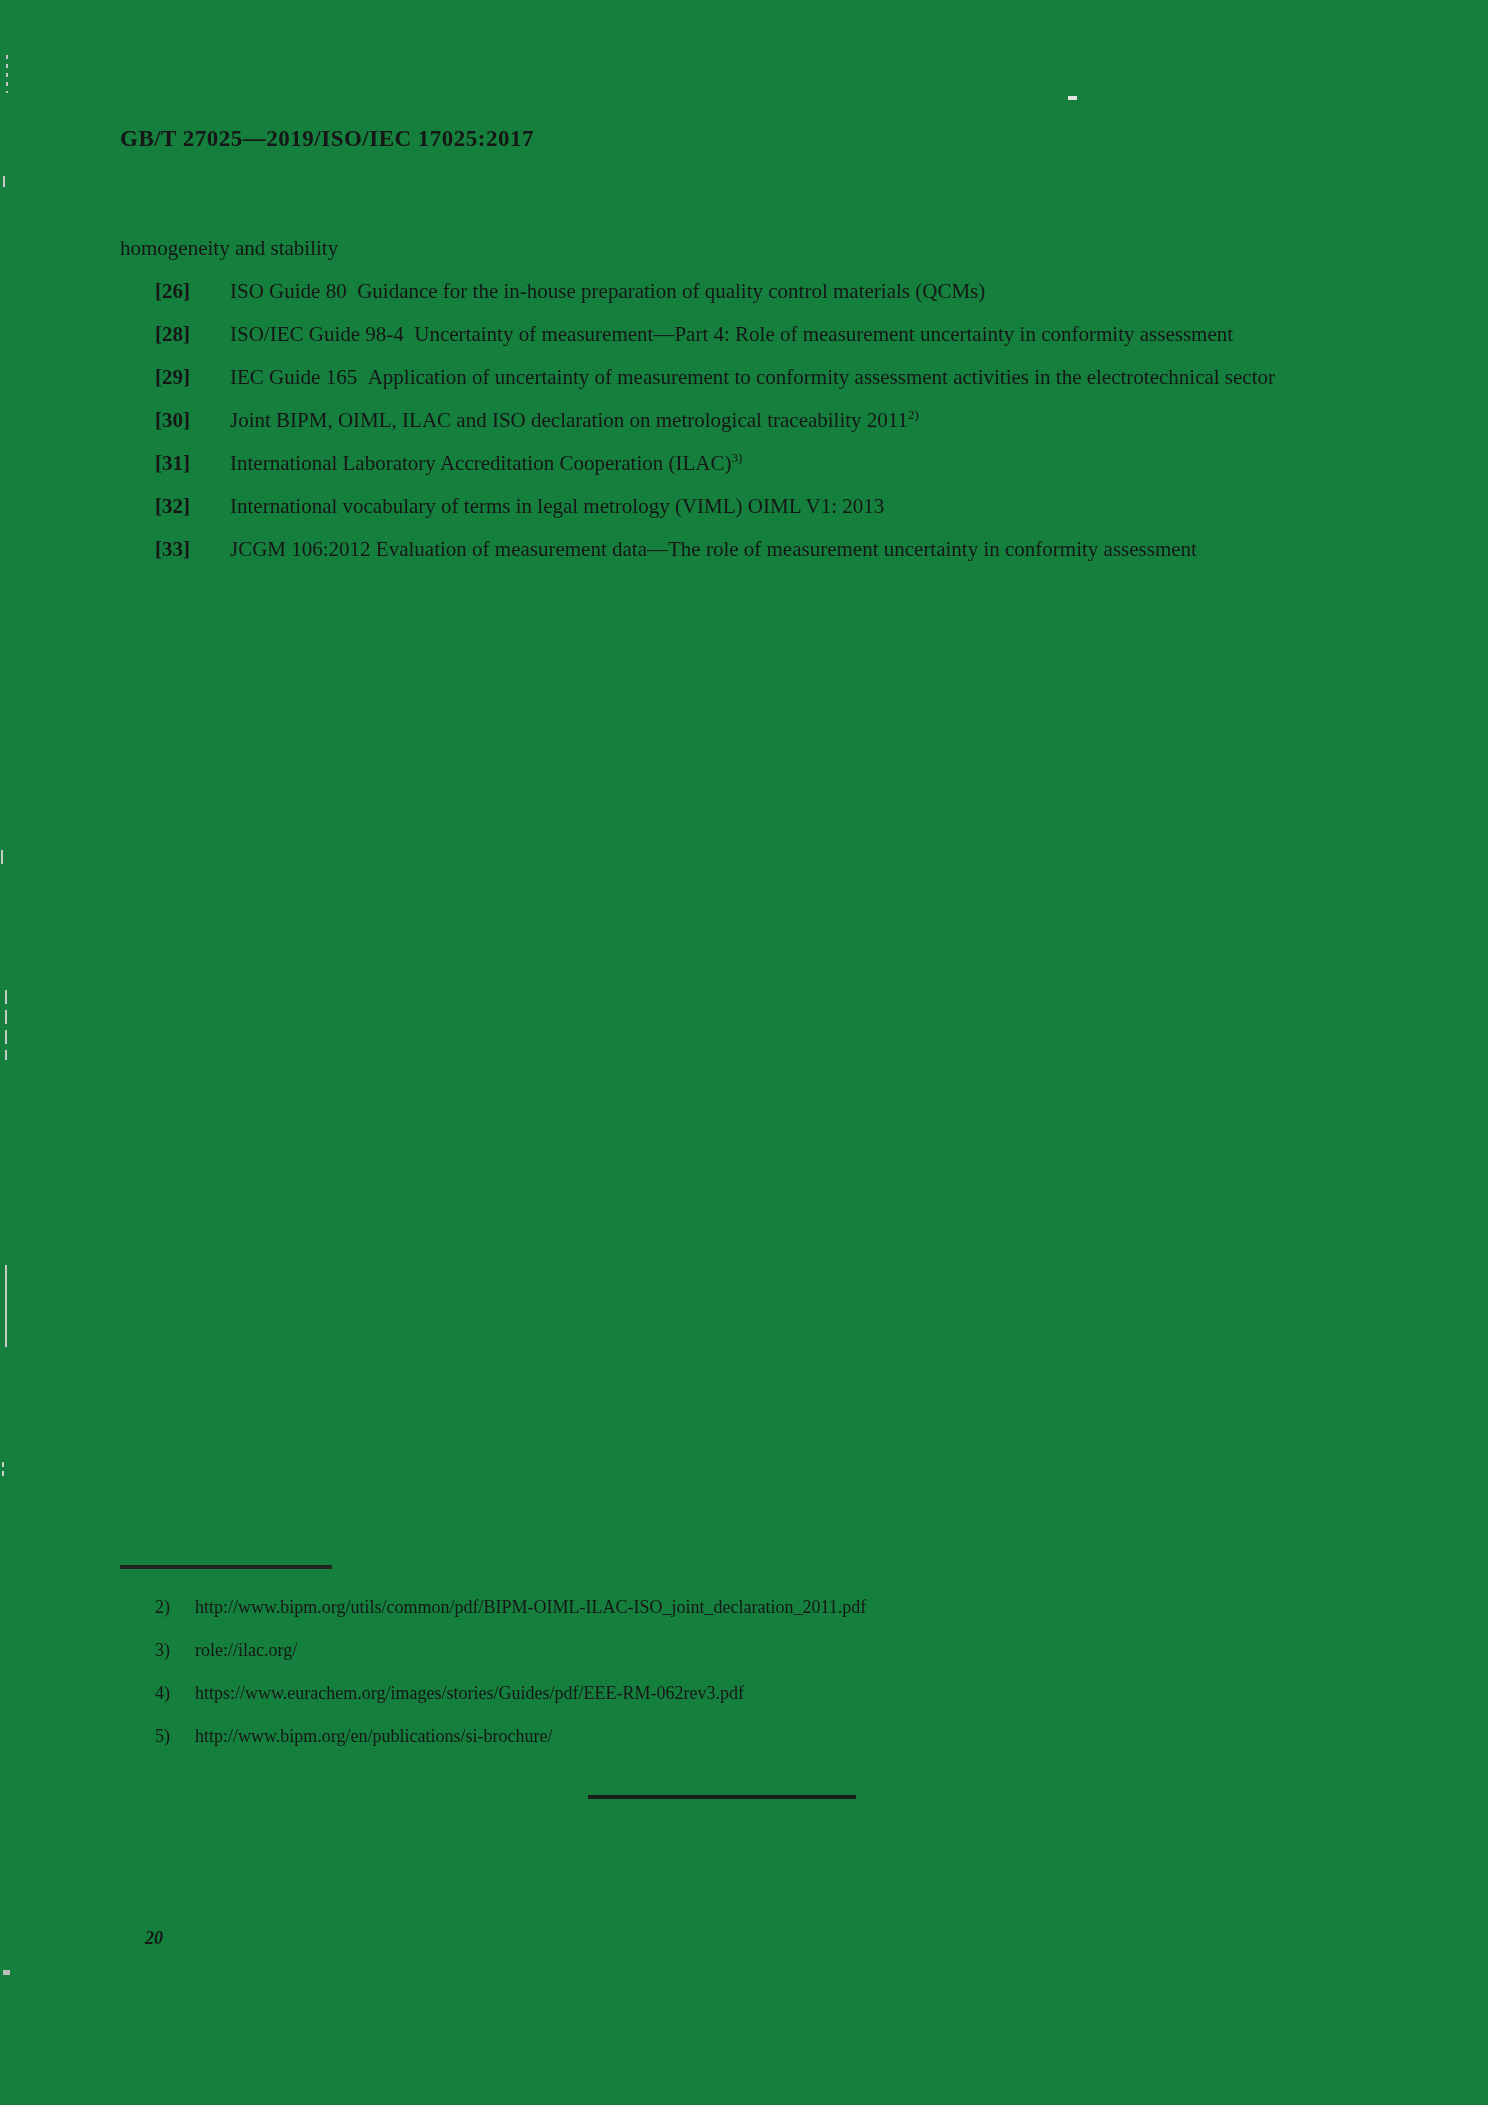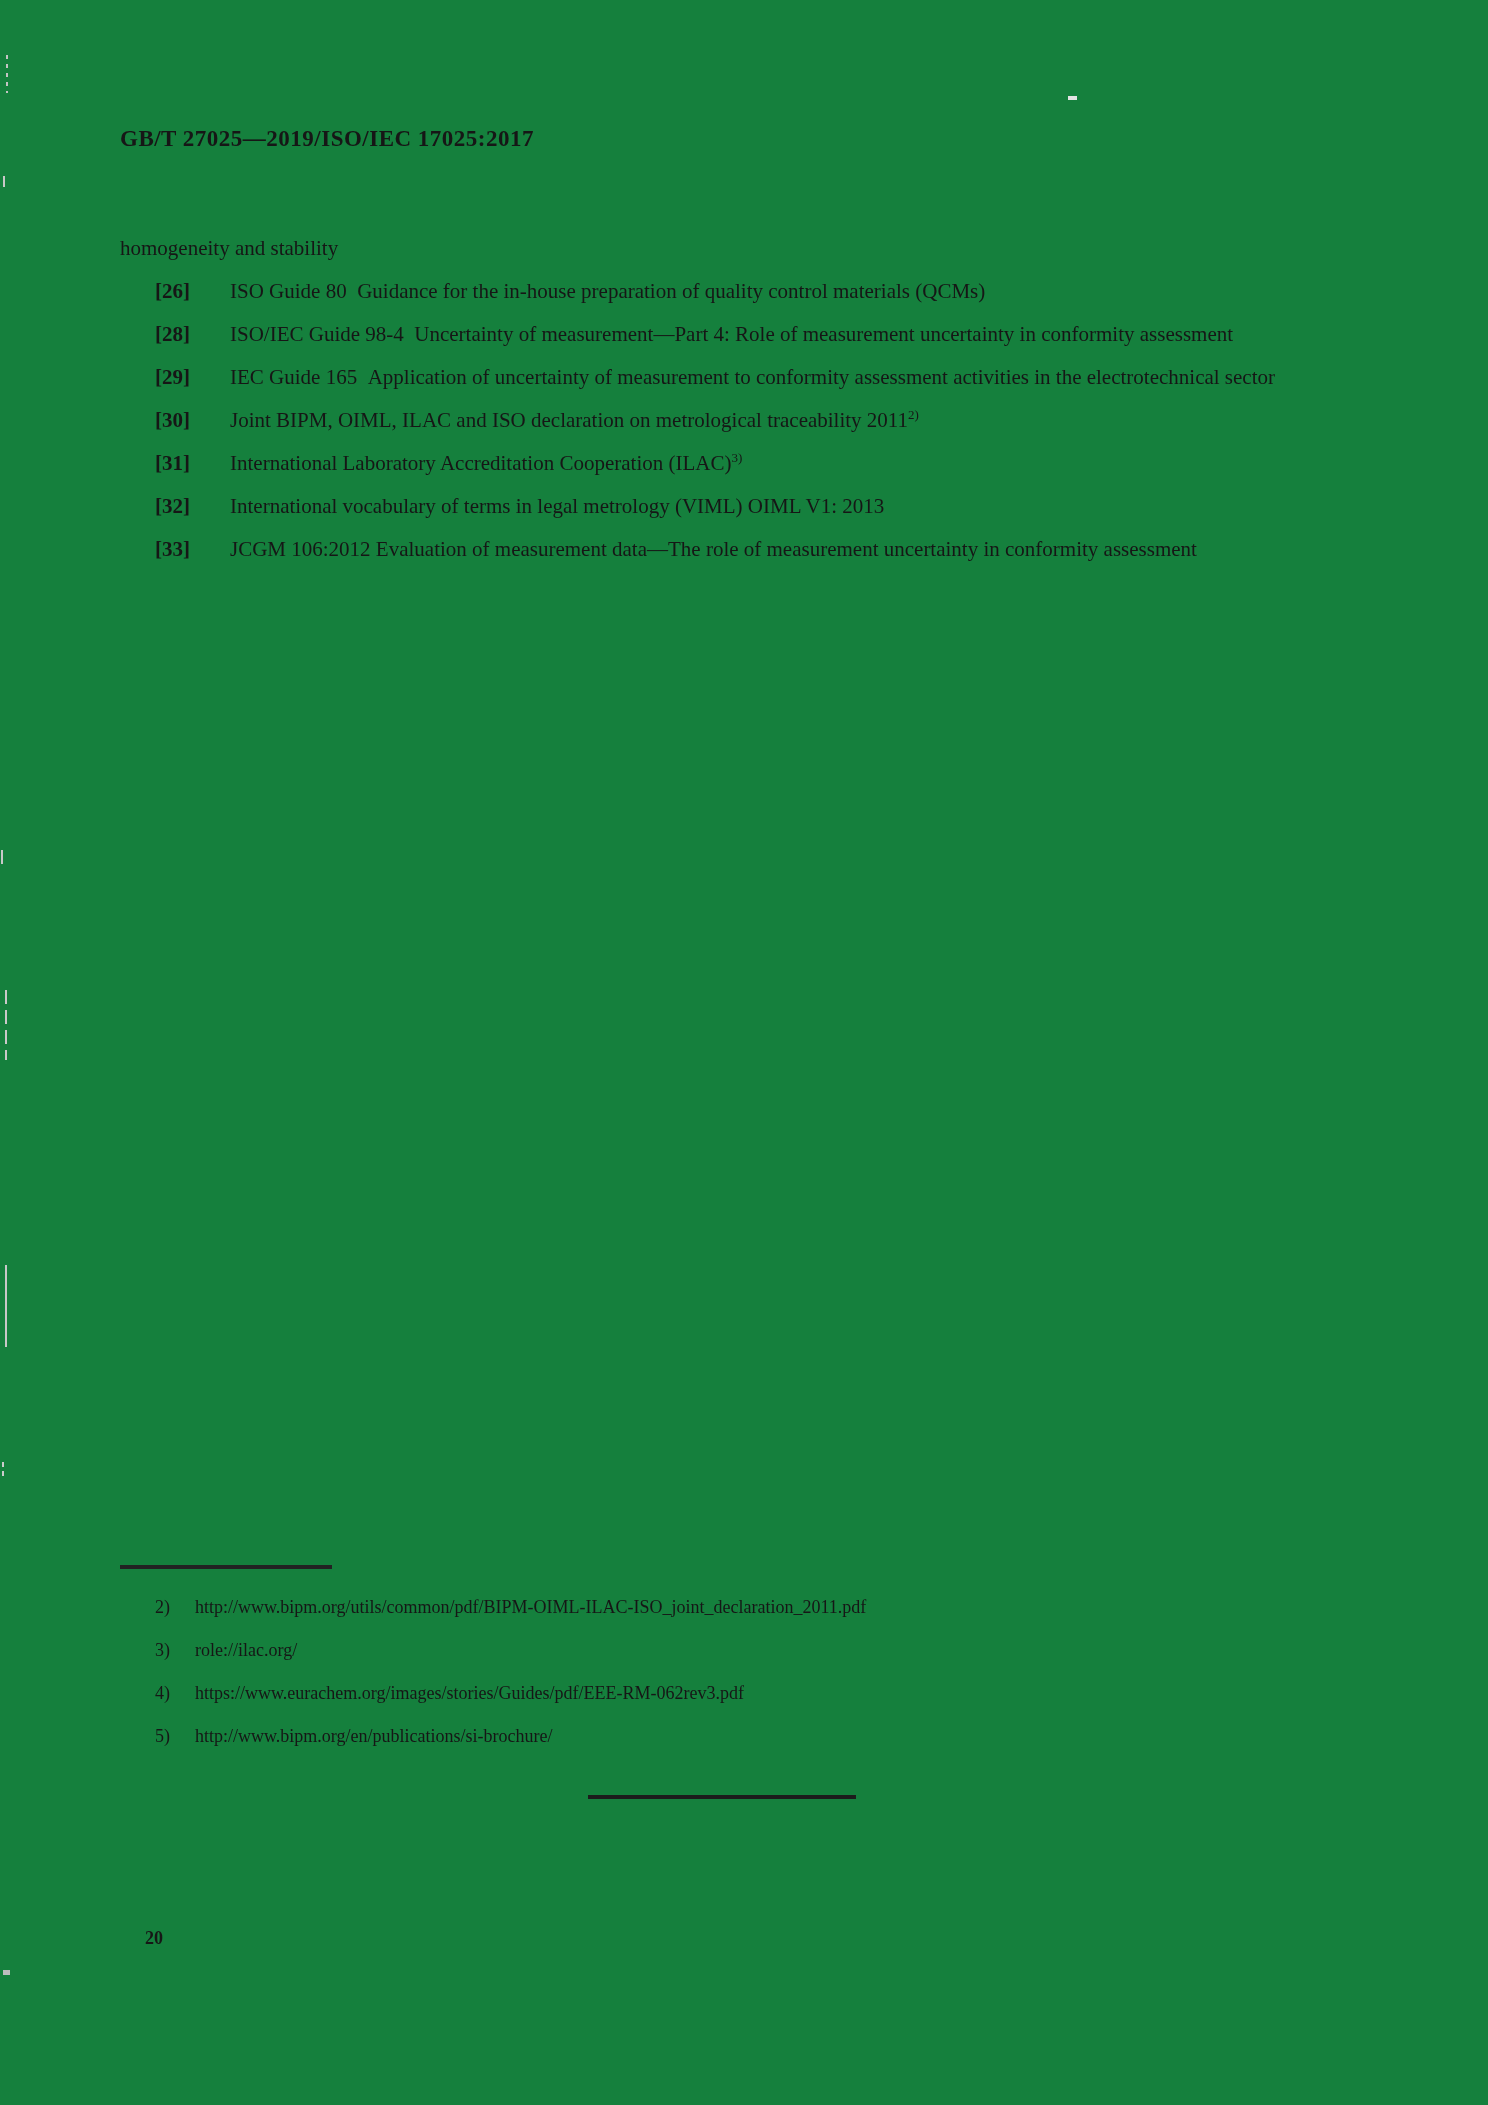--- a/index.html
+++ b/index.html
@@ -79,20 +79,21 @@
     width: 268px;
     height: 4px;
     background: #1c1c1c;
   }
   .page-number {
     position: absolute;
     left: 145px;
     top: 1928px;
     font-size: 18px;
     font-weight: bold;
+    font-style: italic;
   }
   
   .artifact {
     position: absolute;
     background: #c8c8c8;
   }
   .a1 { left: 6px;  top: 55px;   width: 2px; height: 38px; background: repeating-linear-gradient(#c4c4c4 0 4px, transparent 4px 9px); }
   .a2 { left: 3px;  top: 176px;  width: 2px; height: 11px; }
   .a3 { left: 1px;  top: 850px;  width: 2px; height: 14px; }
   .a4 { left: 5px;  top: 990px;  width: 2px; height: 70px; background: repeating-linear-gradient(#c9c9c9 0 14px, transparent 14px 20px); }

